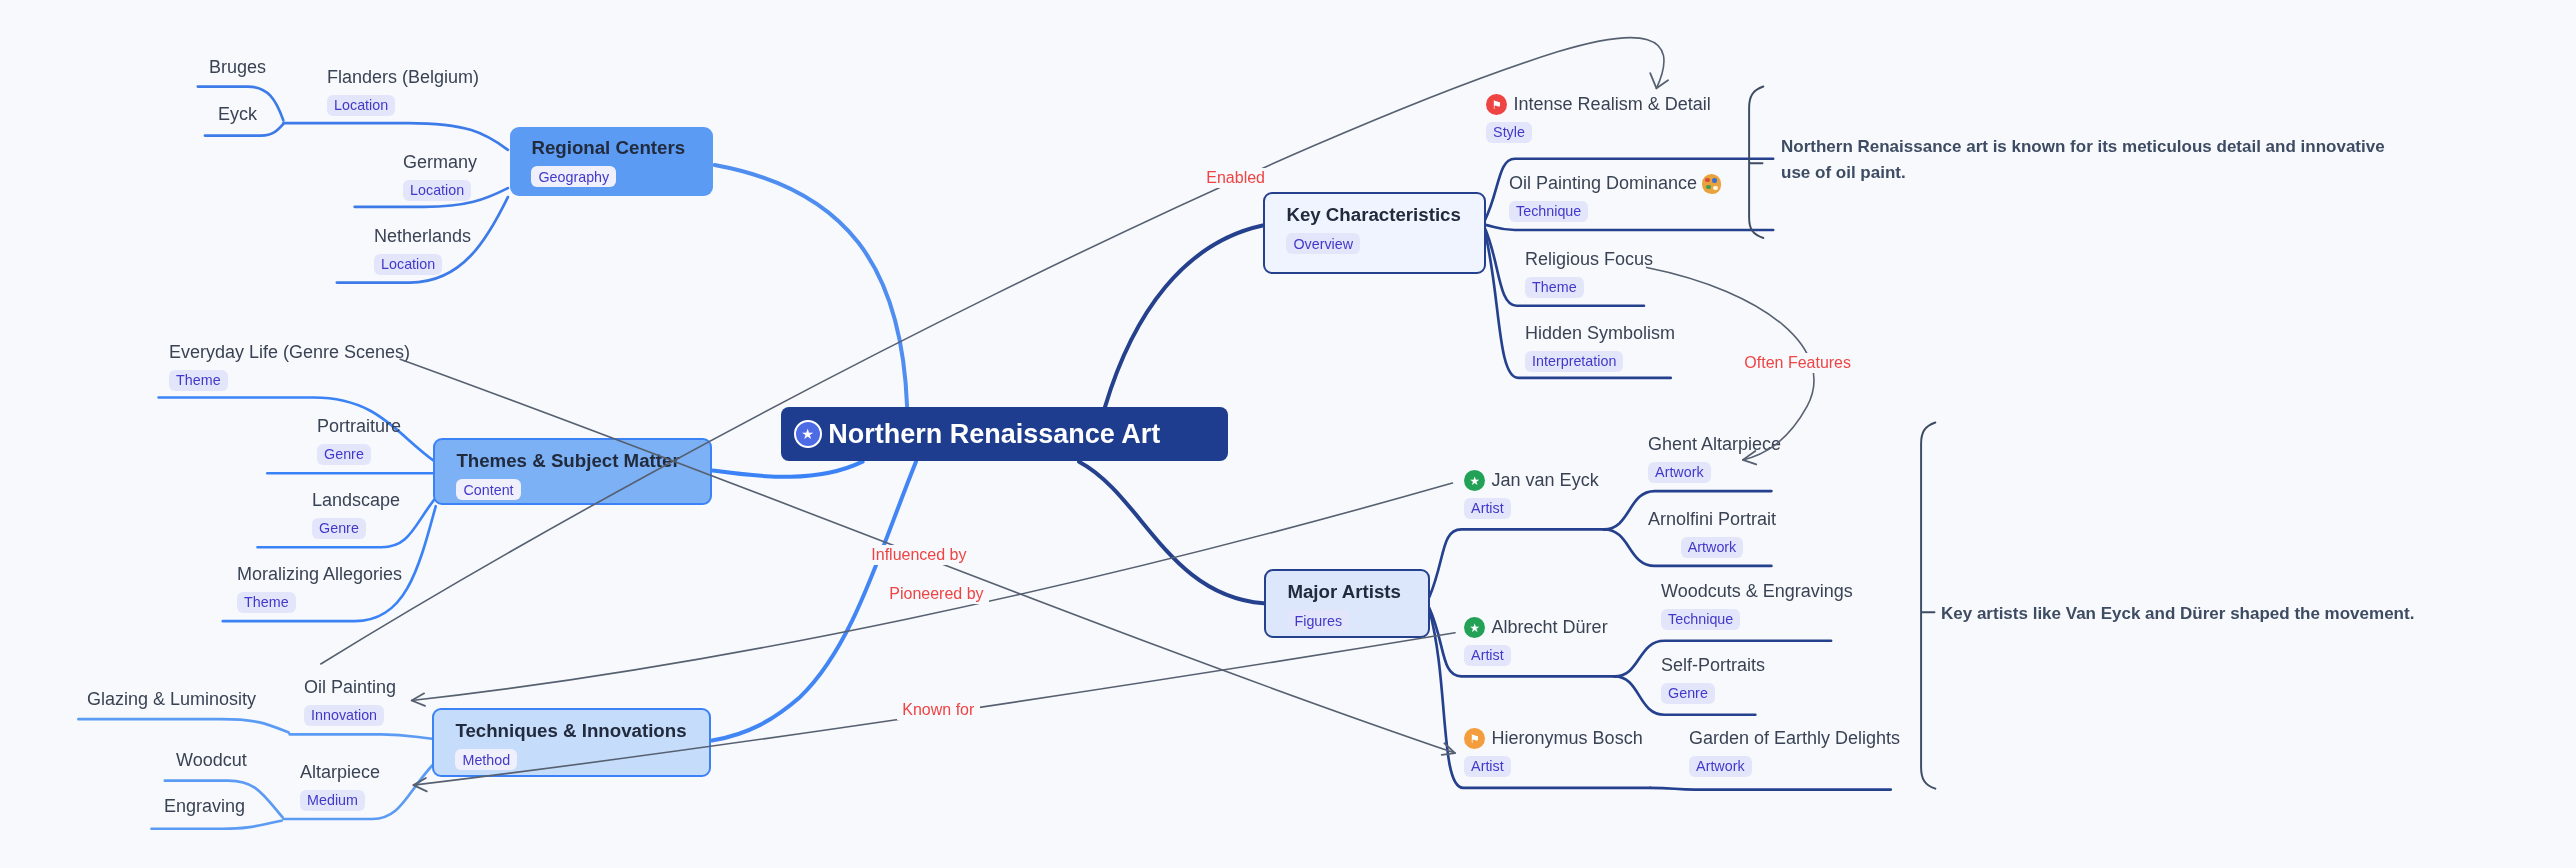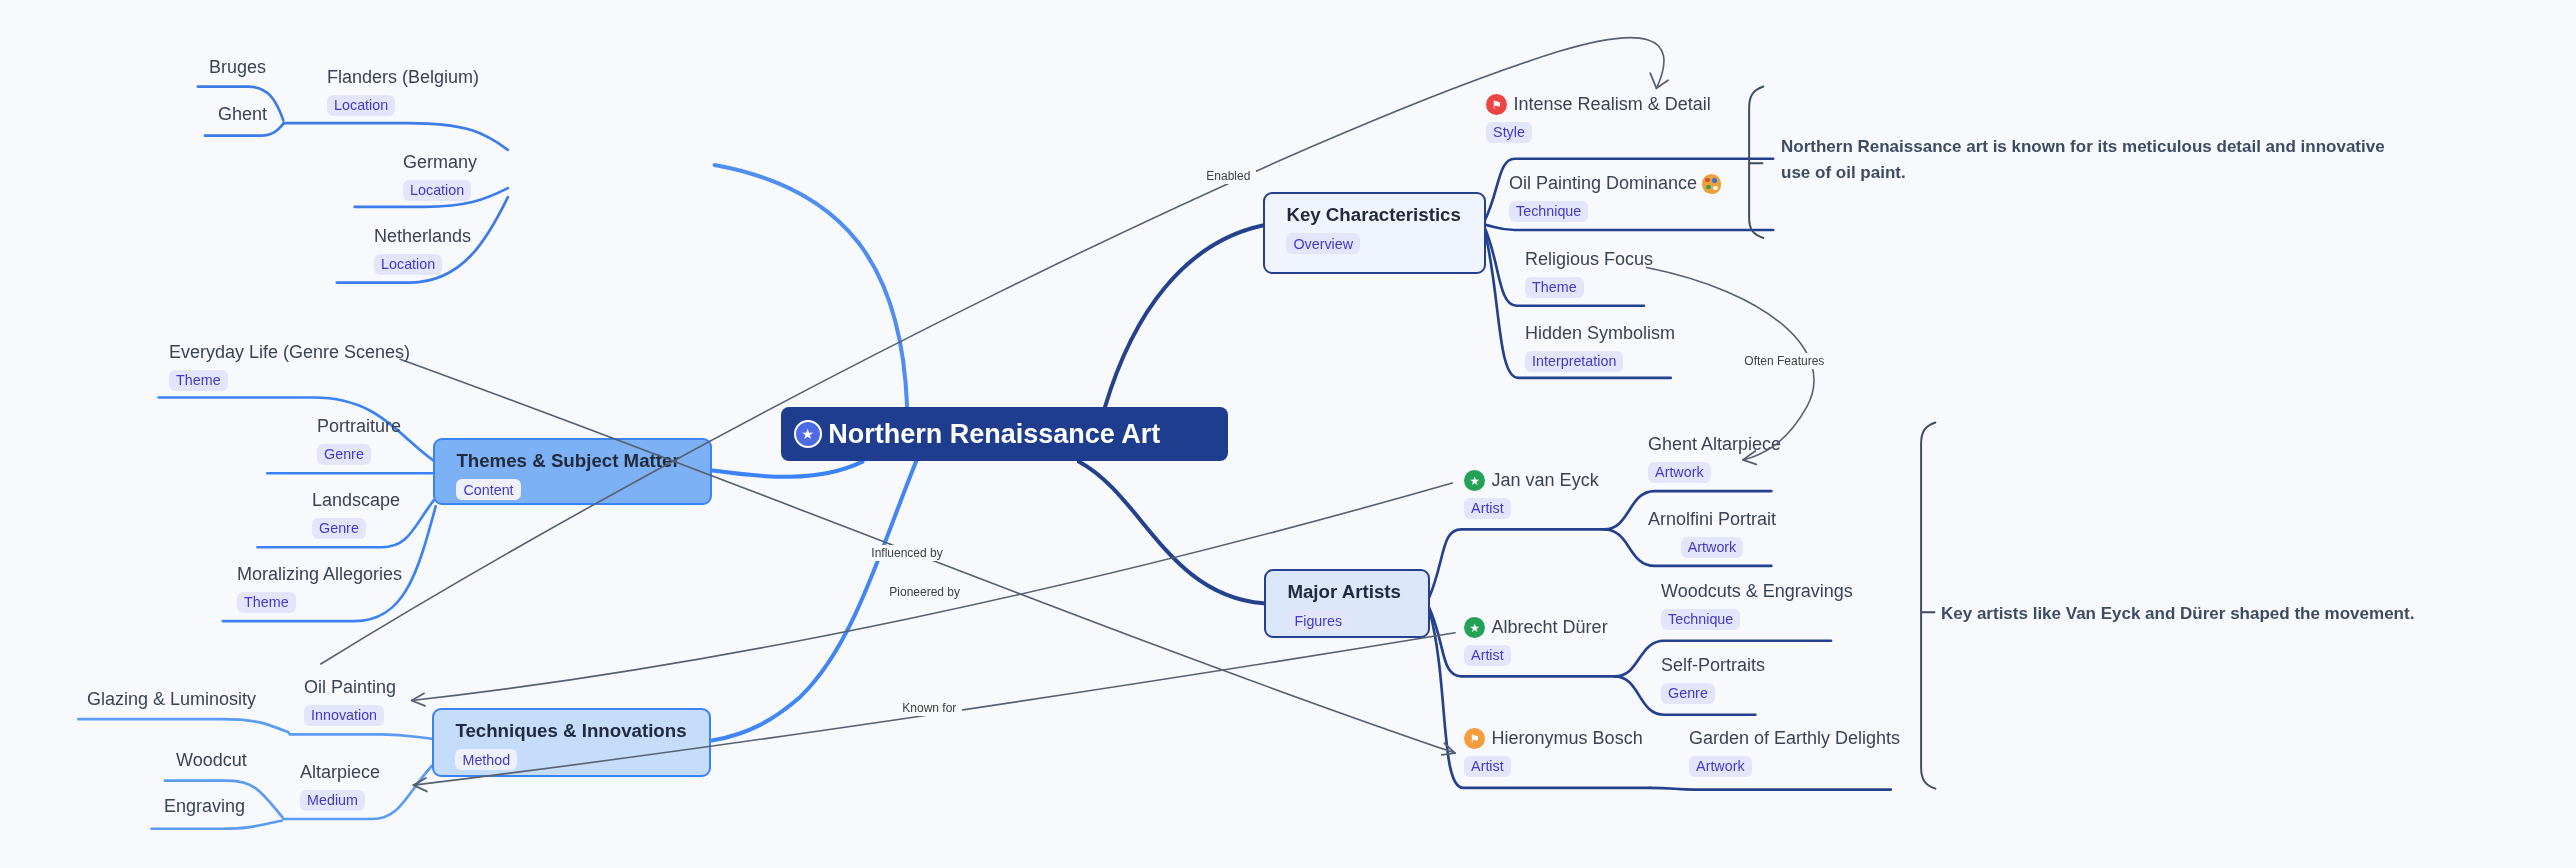--- a/index.html
+++ b/index.html
@@ -52,21 +52,21 @@
     background:#E8A33D;margin-left:4.5px;flex:0 0 auto;
   }
   .palette i{position:absolute;width:4.5px;height:4.5px;border-radius:50%;}
   .palette i:nth-child(1){left:3.6px;top:3.6px;background:#D94B3F;}
   .palette i:nth-child(2){left:10.7px;top:4.5px;background:#3B6FD4;}
   .palette i:nth-child(3){left:4.5px;top:10.7px;background:#3F9C52;}
   .palette i:nth-child(4){left:11.6px;top:11.6px;background:#FDF3E0;}
 
   
   .edge-label{
-    position:absolute;z-index:4;background:#F7F9FC;color:#404040;font-size:12px;
+    position:absolute;z-index:4;background:#F7F9FC;color:#ef4444;font-size:16px;
     padding:0.9px 5.3px;white-space:nowrap;
   }
   
   .annotation{
     position:absolute;z-index:4;color:#3E4C63;font-weight:bold;font-size:17px;line-height:26px;
   }
 </style>
 </head>
 <body>
 
@@ -122,20 +122,24 @@
         <path d="M 1852 884 C 1878 884 1880 886 1902 886 L 2122 886"></path>
       </g>
     </g>
   </svg>
 
   <div class="central" style="left:781px;top:407px;width:415px;height:54px;position:absolute;">
     <span class="star-badge">★</span>
     <span class="ctitle">Northern Renaissance Art</span>
   </div>
 
+  <div class="node on-blue" style="left:510px;top:127px;width:203px;height:69px;background:#5B9BF3;">
+    <div class="ntitle">Regional Centers</div>
+    <span class="tag">Geography</span>
+  </div>
 
   <div class="node" style="left:1263px;top:192px;width:223px;height:82px;background:#F0F4FE;border:2.2px solid #25418E;">
     <div class="ntitle">Key Characteristics</div>
     <span class="tag">Overview</span>
   </div>
 
   <div class="node on-blue" style="left:433px;top:438px;width:279px;height:67px;background:#7CB1F5;border:2.2px solid #3B82F6;">
     <div class="ntitle">Themes &amp; Subject Matter</div>
     <span class="tag">Content</span>
   </div>
@@ -147,21 +151,21 @@
 
   <div class="node on-blue" style="left:432px;top:708px;width:279px;height:69px;background:#C5DCFA;border:2.2px solid #3B82F6;">
     <div class="ntitle">Techniques &amp; Innovations</div>
     <span class="tag">Method</span>
   </div>
 
   <div class="item" style="left:209px;top:57px;">
     <div class="label">Bruges</div>
   </div>
   <div class="item" style="left:218px;top:104px;">
-    <div class="label">Ghent</div>
+    <div class="label">Eyck</div>
   </div>
   <div class="item" style="left:327px;top:67px;">
     <div class="label">Flanders (Belgium)</div>
     <span class="tag">Location</span>
   </div>
   <div class="item" style="left:403px;top:152px;">
     <div class="label">Germany</div>
     <span class="tag">Location</span>
   </div>
   <div class="item" style="left:374px;top:226px;">

